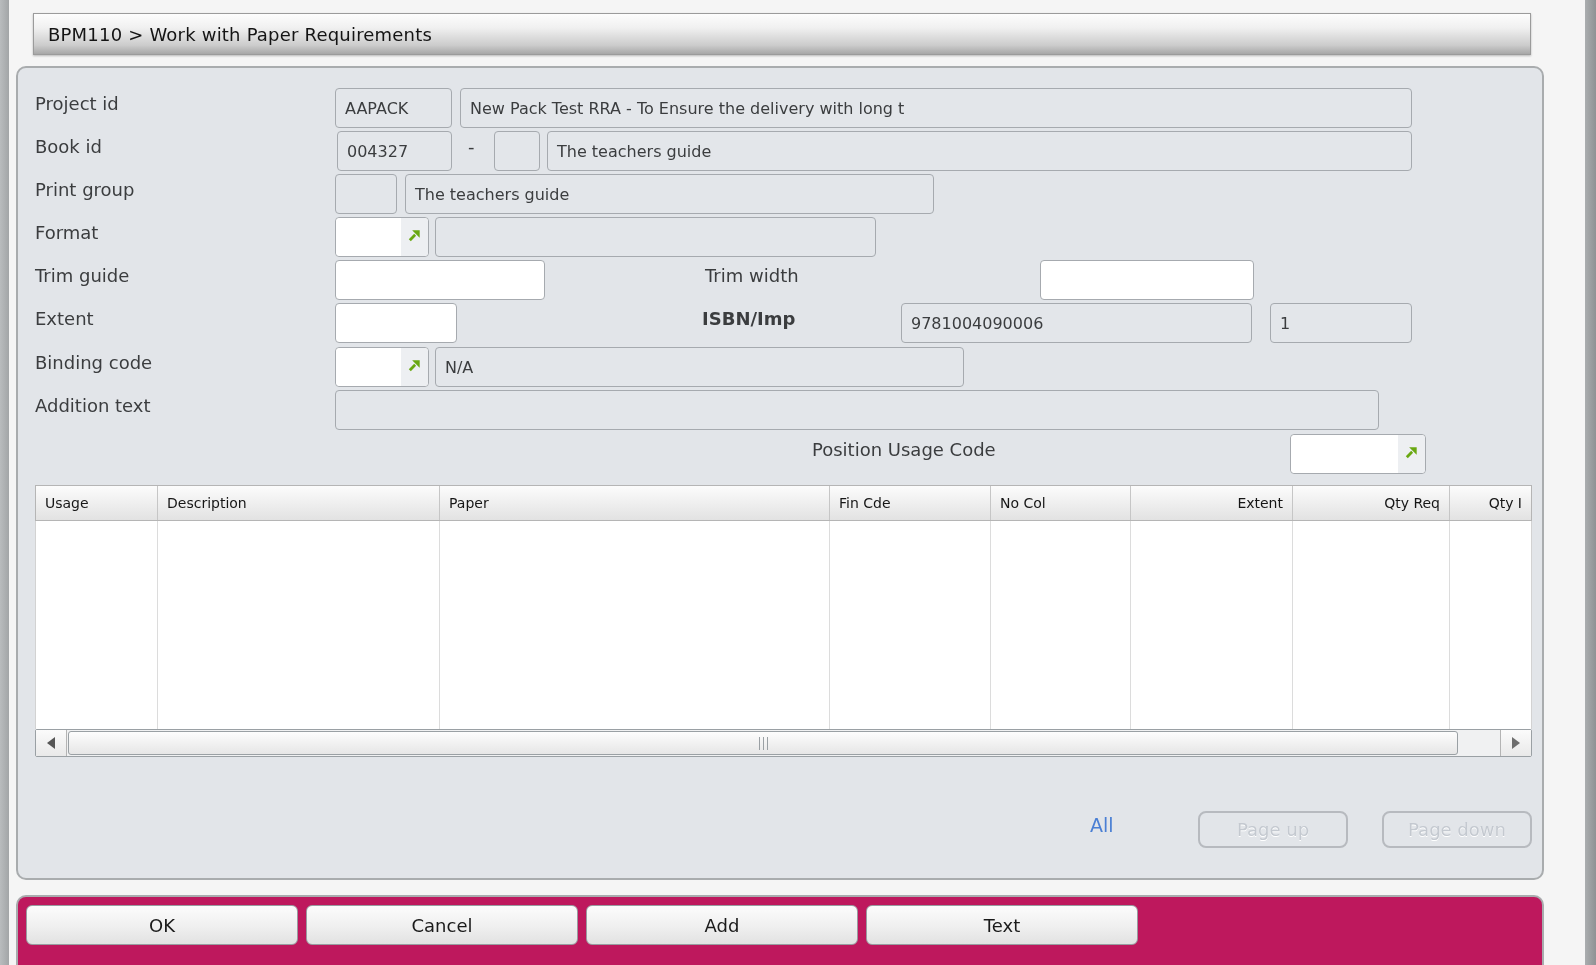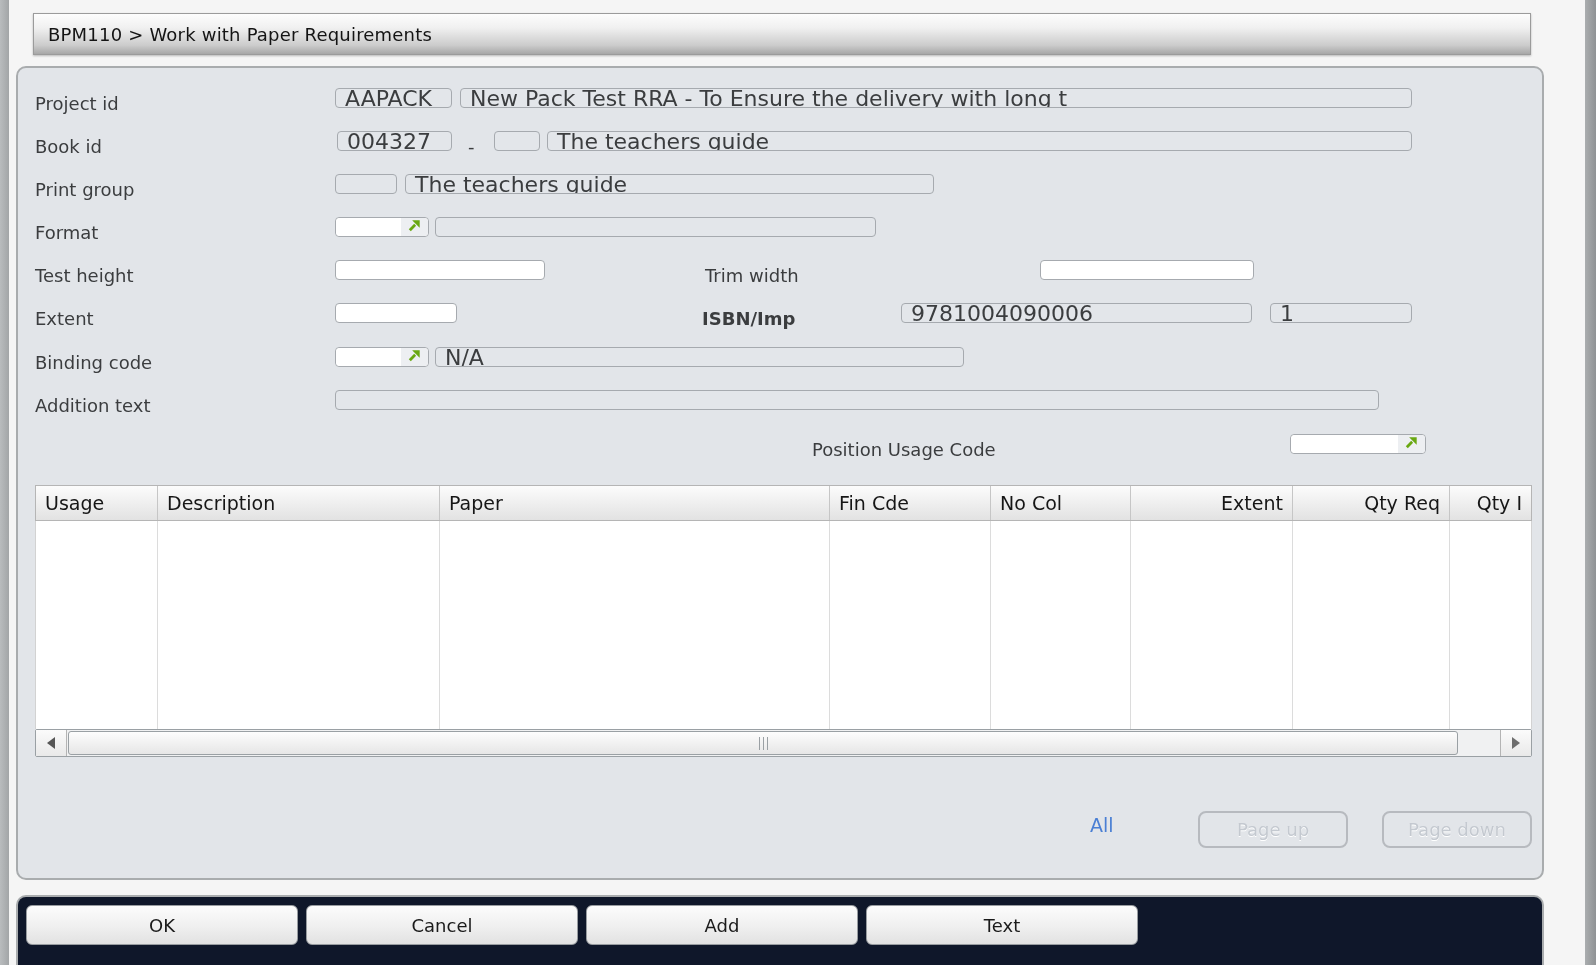--- a/index.html
+++ b/index.html
@@ -22,22 +22,22 @@
   }
 
   .panel {
     position:absolute; left:16px; top:66px; width:1528px; height:814px;
     background:#e2e5e9; border:2px solid #a9acae; border-radius:10px;
   }
 
   .lbl { position:absolute; height:32px; line-height:32px; font-size:18px; color:#3b3d3f; white-space:nowrap; }
 
   .fld {
-    position:absolute; height:20px; border:1px solid #a6aaaf; border-radius:4px;
-    font-size:22px; display:flex; align-items:center; padding:0 9px;
+    position:absolute; height:40px; border:1px solid #a6aaaf; border-radius:4px;
+    font-size:16px; display:flex; align-items:center; padding:0 9px;
     white-space:nowrap; overflow:hidden;
   }
   .ro { background:#e3e6ea; color:#3b3d3f; }
   input.fld { background:#ffffff; color:#3b3d3f; font-family:inherit; }
 
   .prompt { padding:0; background:#ffffff; display:flex; align-items:stretch; }
   .prompt input {
     flex:1; min-width:0; border:none; background:#fff; font:inherit; color:#3b3d3f;
     padding:0 6px; border-radius:4px 0 0 4px;
   }
@@ -47,21 +47,21 @@
   }
 
   .dash { position:absolute; font-size:18px; color:#3b3d3f; line-height:32px; }
 
   .thead {
     position:absolute; left:17px; top:417px; width:1497px; height:36px; display:flex;
     background:linear-gradient(to bottom,#fcfcfc,#e2e2e2);
     border:1px solid #b5b5b5;
   }
   .th {
-    display:flex; align-items:center; padding:0 9px; font-size:19px; color:#161616;
+    display:flex; align-items:center; padding:0 9px; font-size:14px; color:#161616;
     border-right:1px solid #c6c6c6; white-space:nowrap; overflow:hidden;
   }
   .th.num { justify-content:flex-end; }
   .th:last-child { border-right:none; flex:1; min-width:0; }
 
   .tbody {
     position:absolute; left:17px; top:453px; width:1497px; height:208px;
     background:#ffffff; border-left:1px solid #d2d2d2; border-right:1px solid #d2d2d2;
     display:flex;
   }
@@ -92,21 +92,21 @@
     position:absolute; top:743px; width:150px; height:37px;
     border:2px solid #b7babf; border-radius:8px; background:transparent;
     font-size:18px; color:#c4c9d0; text-shadow:0 1px 0 #ffffff;
     display:flex; align-items:center; justify-content:center; font-family:inherit;
   }
   .pg-up   { left:1180px; }
   .pg-down { left:1364px; }
 
   .footer {
     position:absolute; left:16px; top:895px; width:1528px; height:70px;
-    background:#0f172a; border:2px solid #a9acae; border-bottom:none;
+    background:#be185d; border:2px solid #a9acae; border-bottom:none;
     border-radius:10px 10px 0 0;
     display:flex; gap:8px; padding:8px 0 0 8px;
   }
   .fbtn {
     width:272px; height:40px;
     background:linear-gradient(to bottom,#fcfcfc,#efefef 55%,#e2e2e2);
     border:1px solid #989ca0; border-radius:6px;
     font-size:18px; color:#1a1a1a; font-family:inherit;
     display:flex; align-items:center; justify-content:center; cursor:pointer;
   }
@@ -144,21 +144,21 @@
       <span>
         <svg width="15" height="15" viewBox="0 0 16 16">
             <path d="M3 13 L8.7 7.3" stroke="#6aa812" stroke-width="3" fill="none"></path>
             <path d="M5.5 2.5 H13.5 V10.5 Z" fill="#6aa812"></path>
           </svg>
       </span>
     </button>
   </div>
   <div class="fld ro" style="left:417px; top:149px; width:441px;"></div>
 
-  <div class="lbl" style="left:17px; top:192px;">Test height</div>
+  <div class="lbl" style="left:17px; top:192px;">Trim guide</div>
   <input class="fld" style="left: 317px; top: 192px; width: 210px;" value="">
   <div class="lbl" style="left:687px; top:192px;">Trim width</div>
   <input class="fld" style="left: 1022px; top: 192px; width: 214px;" value="">
 
   <div class="lbl" style="left:17px; top:235px;">Extent</div>
   <input class="fld" style="left: 317px; top: 235px; width: 122px;" value="">
   <div class="lbl" style="left:684px; top:235px;font-weight:bold;">ISBN/Imp</div>
   <div class="fld ro" style="left:883px; top:235px; width:351px;">9781004090006</div>
   <div class="fld ro" style="left:1252px; top:235px; width:142px;">1</div>
 

